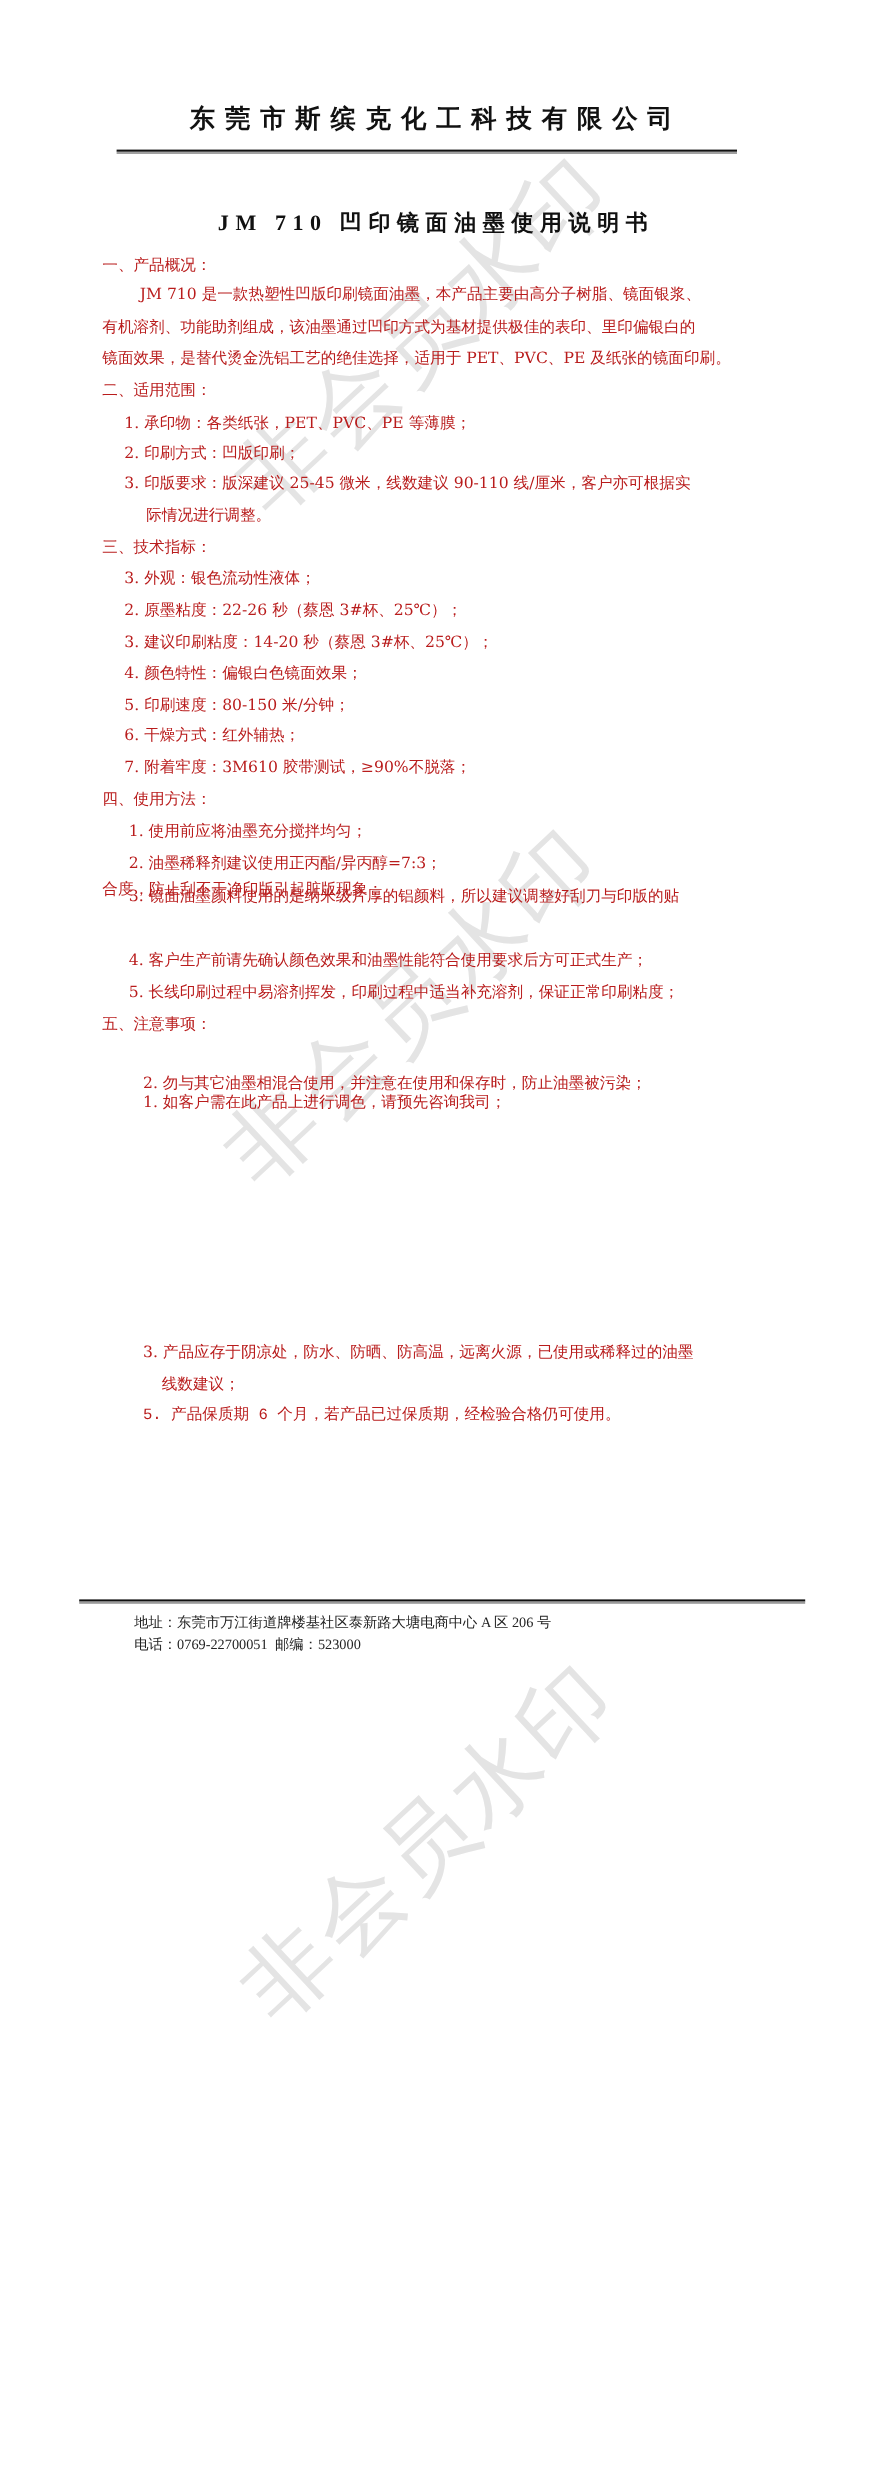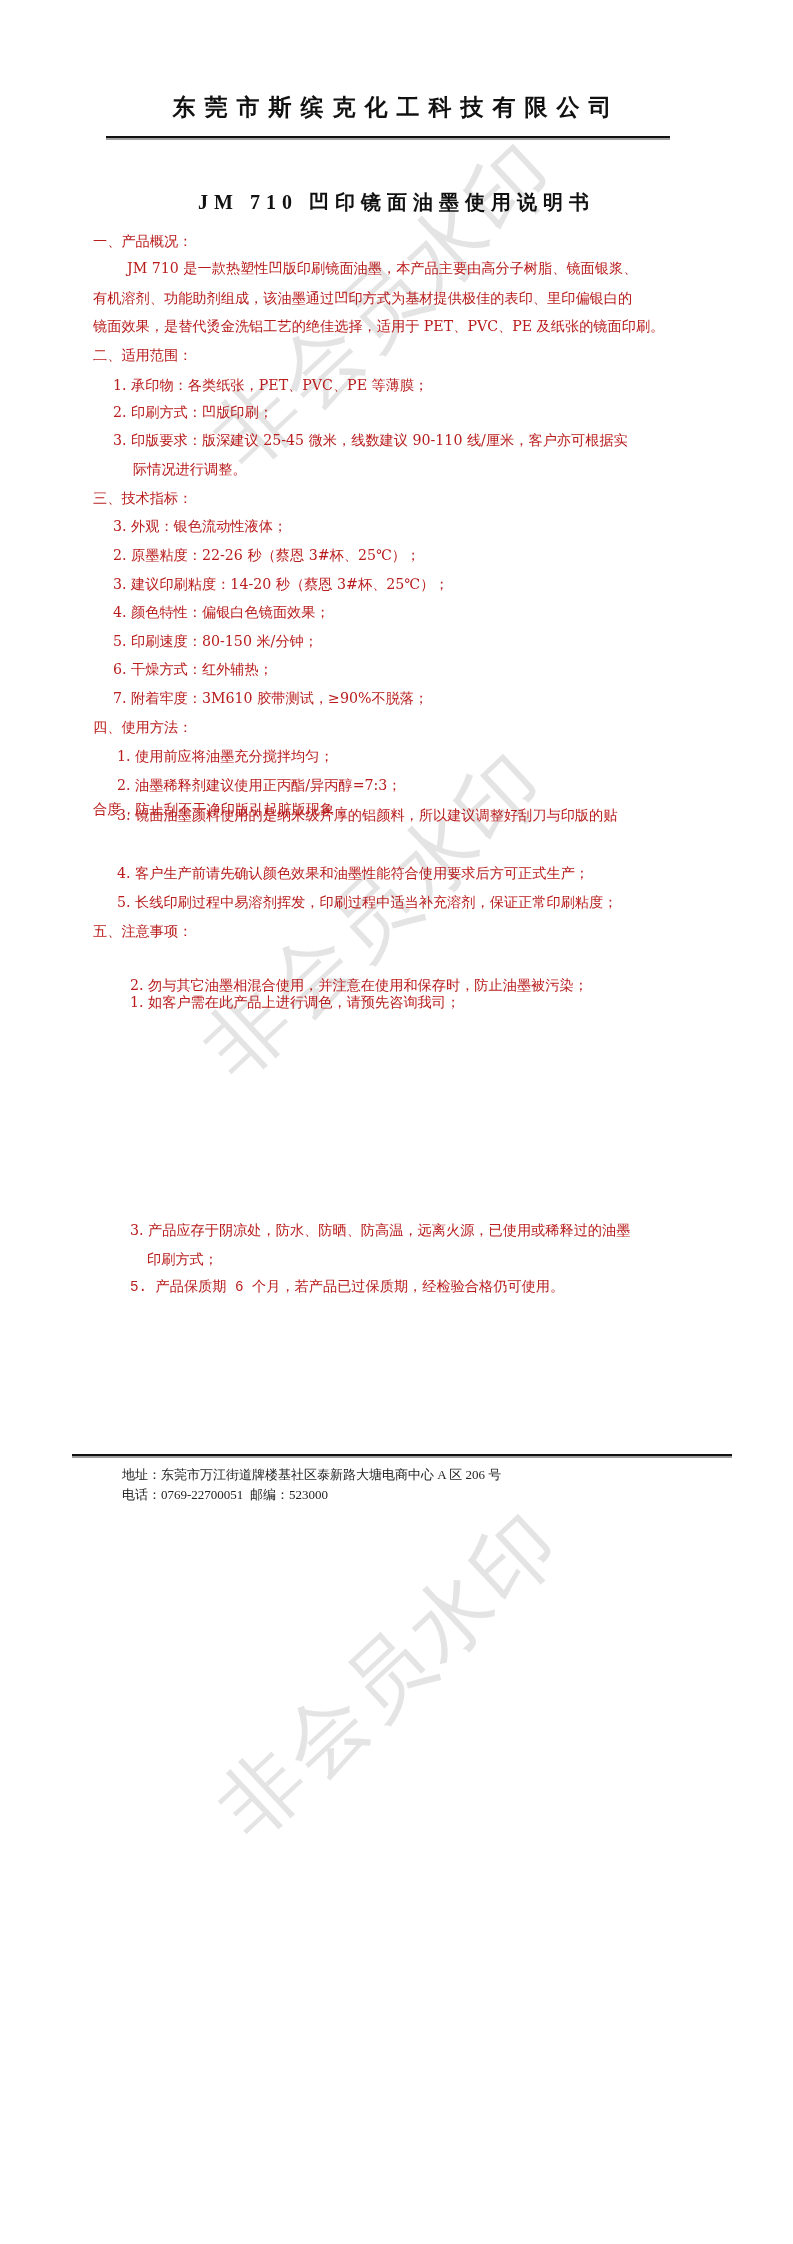--- a/index.html
+++ b/index.html
@@ -68,21 +68,21 @@
   <div class="abs line item" style="top:775px; left:117px;">2. 油墨稀释剂建议使用正丙酯/异丙醇=7:3；</div>
   <div class="abs line item" style="top:805px; left:117px;">3. 镜面油墨颜料使用的是纳米级片厚的铝颜料，所以建议调整好刮刀与印版的贴</div>
   <div class="abs line l1" style="top:799px;">合度，防止刮不干净印版引起脏版现象；</div>
   <div class="abs line item" style="top:863px; left:117px;">4. 客户生产前请先确认颜色效果和油墨性能符合使用要求后方可正式生产；</div>
   <div class="abs line item" style="top:892px; left:117px;">5. 长线印刷过程中易溶剂挥发，印刷过程中适当补充溶剂，保证正常印刷粘度；</div>
 
   <div class="abs line sec" style="top:921px;">五、注意事项：</div>
   <div class="abs line item5" style="top:992px;">1. 如客户需在此产品上进行调色，请预先咨询我司；</div>
   <div class="abs line item5" style="top:975px;">2. 勿与其它油墨相混合使用，并注意在使用和保存时，防止油墨被污染；</div>
   <div class="abs line item5" style="top:1220px;">3. 产品应存于阴凉处，防水、防晒、防高温，远离火源，已使用或稀释过的油墨</div>
-  <div class="abs line item5-cont" style="top:1249px;">印刷方式；</div>
+  <div class="abs line item5-cont" style="top:1249px;">线数建议；</div>
   <div class="abs line item5" style="top:1277px;font-family:Liberation Mono, monospace;">5. 产品保质期 6 个月，若产品已过保质期，经检验合格仍可使用。</div>
 
   <div class="abs rule-bot"></div>
   <div class="abs rule-bot2"></div>
   <div class="abs foot" style="left:122px; top:1466px;">地址：东莞市万江街道牌楼基社区泰新路大塘电商中心 A 区 206 号</div>
   <div class="abs foot" style="left:122px; top:1486px;">电话：0769-22700051</div>
   <div class="abs foot" style="left:250px; top:1486px;">邮编：523000</div>
 
 </div>
 

